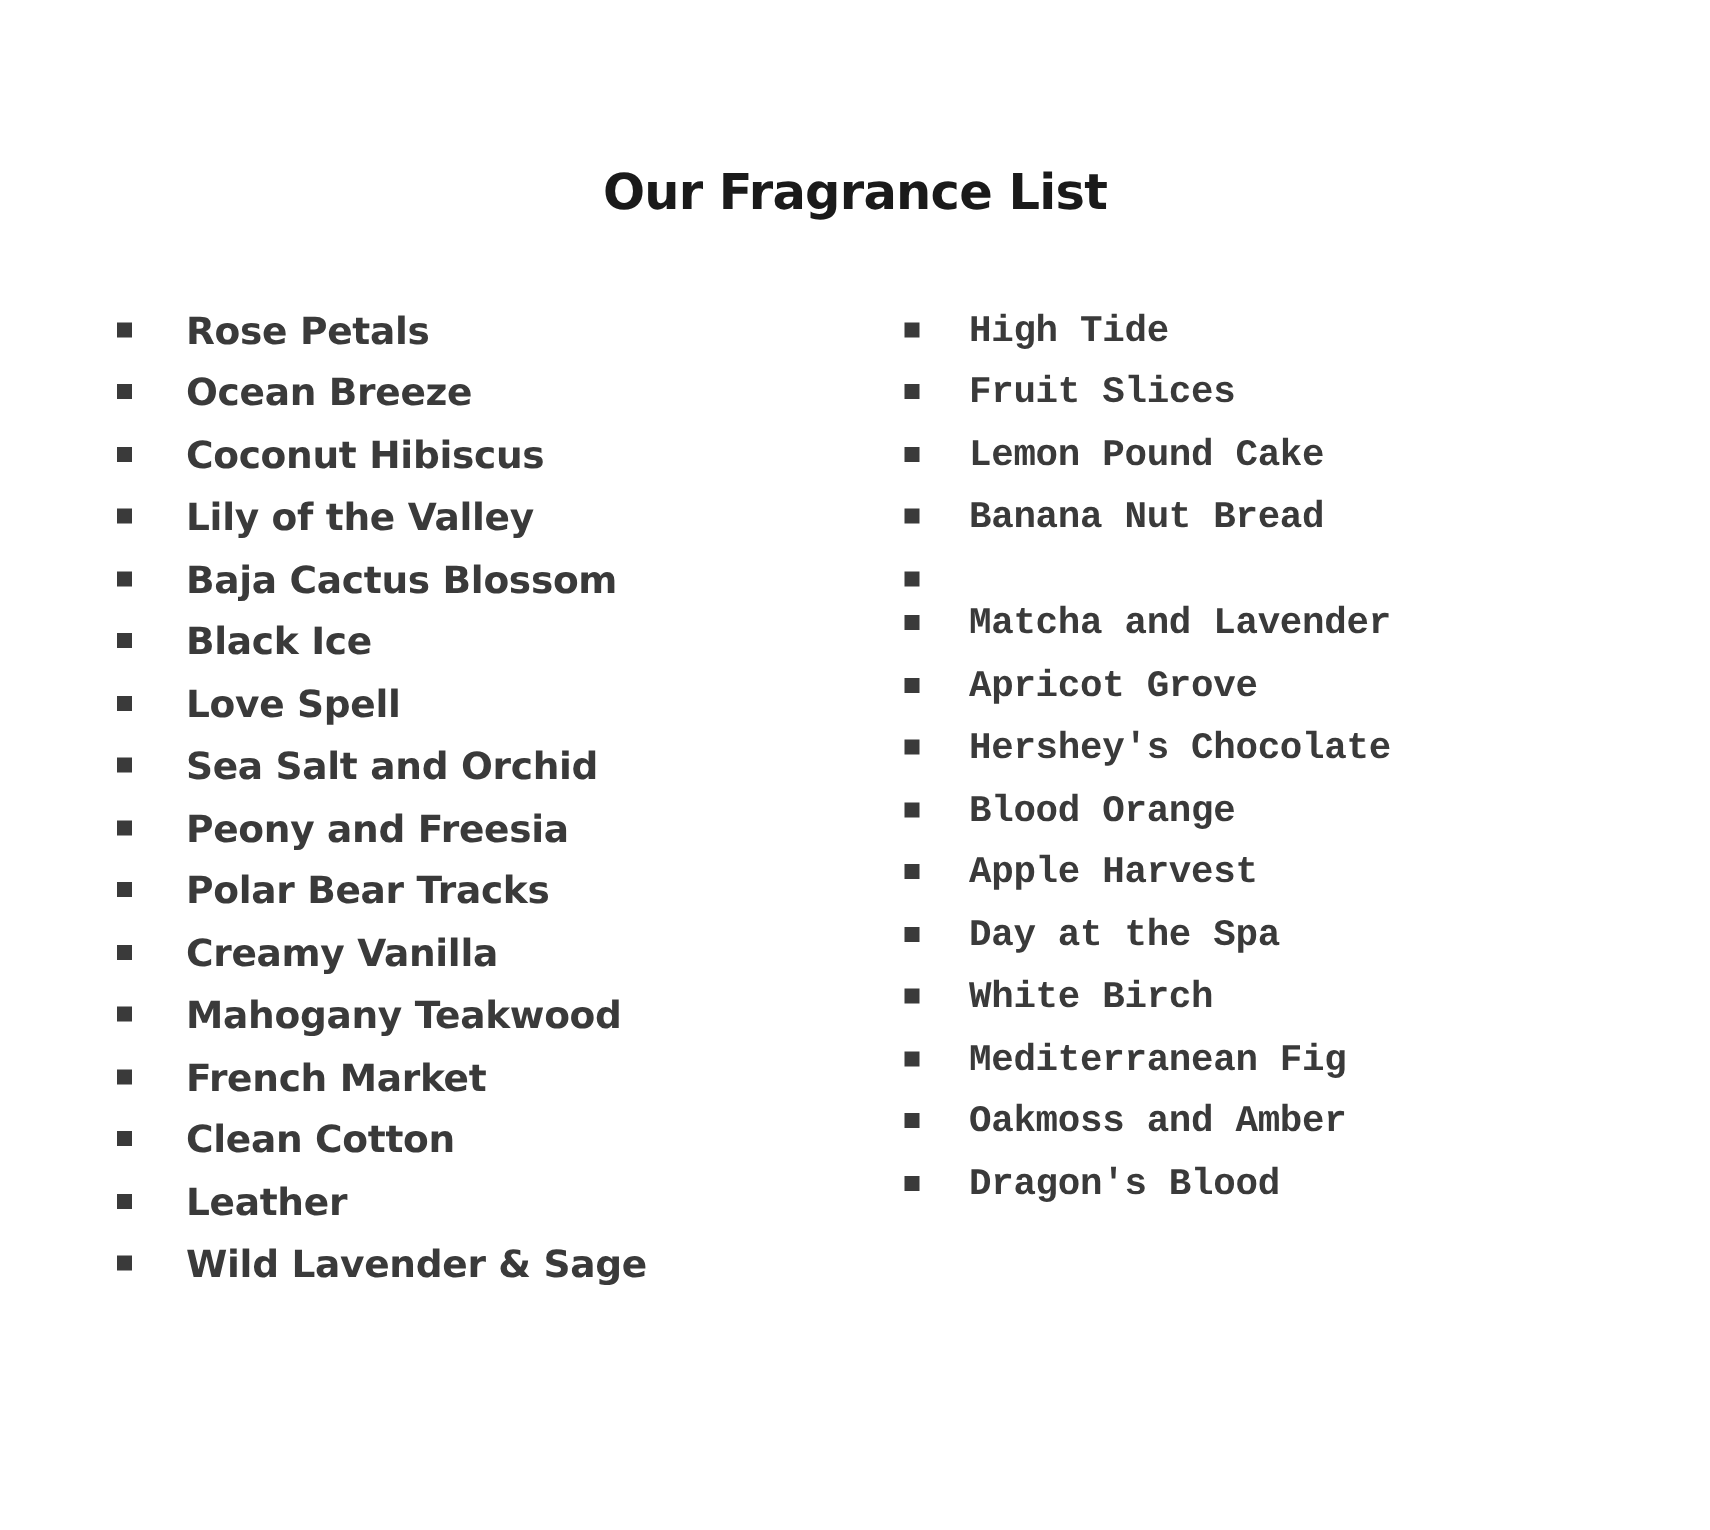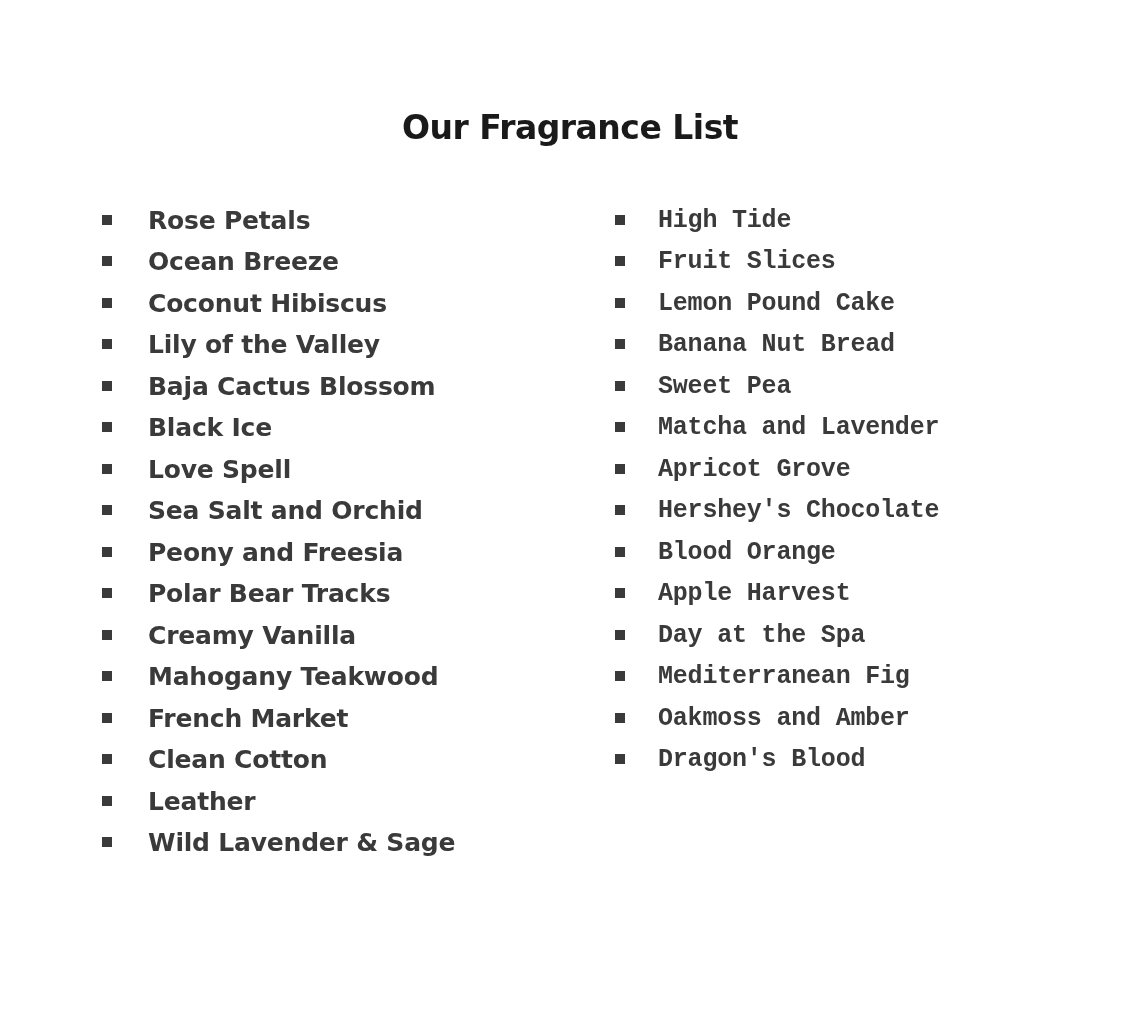--- a/index.html
+++ b/index.html
@@ -24,21 +24,21 @@
     font-size: 33px;
     font-weight: bold;
     color: #1a1a1a;
     letter-spacing: -0.5px;
     padding-top: 108px;
     line-height: 1.2;
   }
   .columns {
     display: flex;
     margin-top: 56px;
-    padding-left: 102px;
+    padding-left: 78px;
     padding-right: 40px;
     box-sizing: border-box;
   }
   .col {
     width: 50%;
     box-sizing: border-box;
   }
   .col-right {
     padding-left: 14px;
     font-family: Liberation Mono, monospace;
@@ -164,21 +164,20 @@
         <li>
             <span class="bullet"></span>
             <span class="item-label">Lemon Pound Cake</span>
           </li>
         <li>
             <span class="bullet"></span>
             <span class="item-label">Banana Nut Bread</span>
           </li>
         <li>
             <span class="bullet"></span>
-            <span class="item-label">Sweet Pea</span>
           </li>
         <li>
             <span class="bullet"></span>
             <span class="item-label">Matcha and Lavender</span>
           </li>
         <li>
             <span class="bullet"></span>
             <span class="item-label">Apricot Grove</span>
           </li>
         <li>
@@ -189,20 +188,24 @@
             <span class="bullet"></span>
             <span class="item-label">Blood Orange</span>
           </li>
         <li>
             <span class="bullet"></span>
             <span class="item-label">Apple Harvest</span>
           </li>
         <li>
             <span class="bullet"></span>
             <span class="item-label">Day at the Spa</span>
+          </li>
+        <li>
+            <span class="bullet"></span>
+            <span class="item-label">White Birch</span>
           </li>
         <li>
             <span class="bullet"></span>
             <span class="item-label">Mediterranean Fig</span>
           </li>
         <li>
             <span class="bullet"></span>
             <span class="item-label">Oakmoss and Amber</span>
           </li>
         <li>

